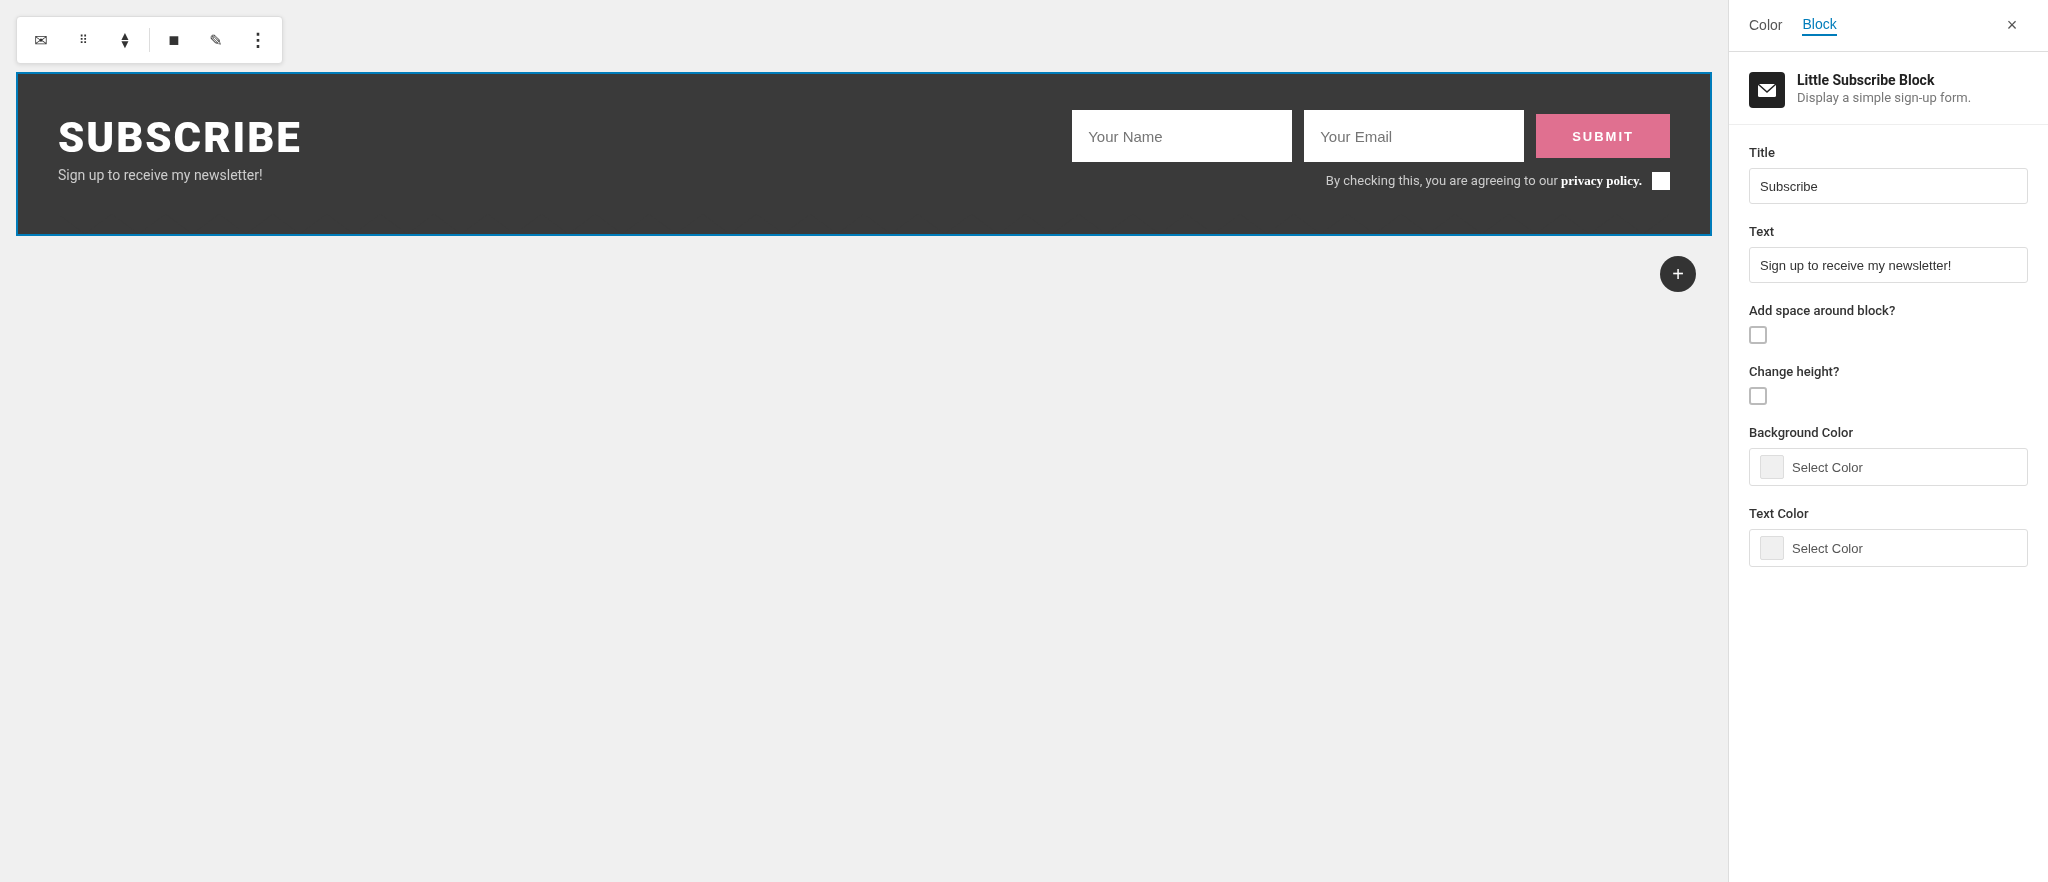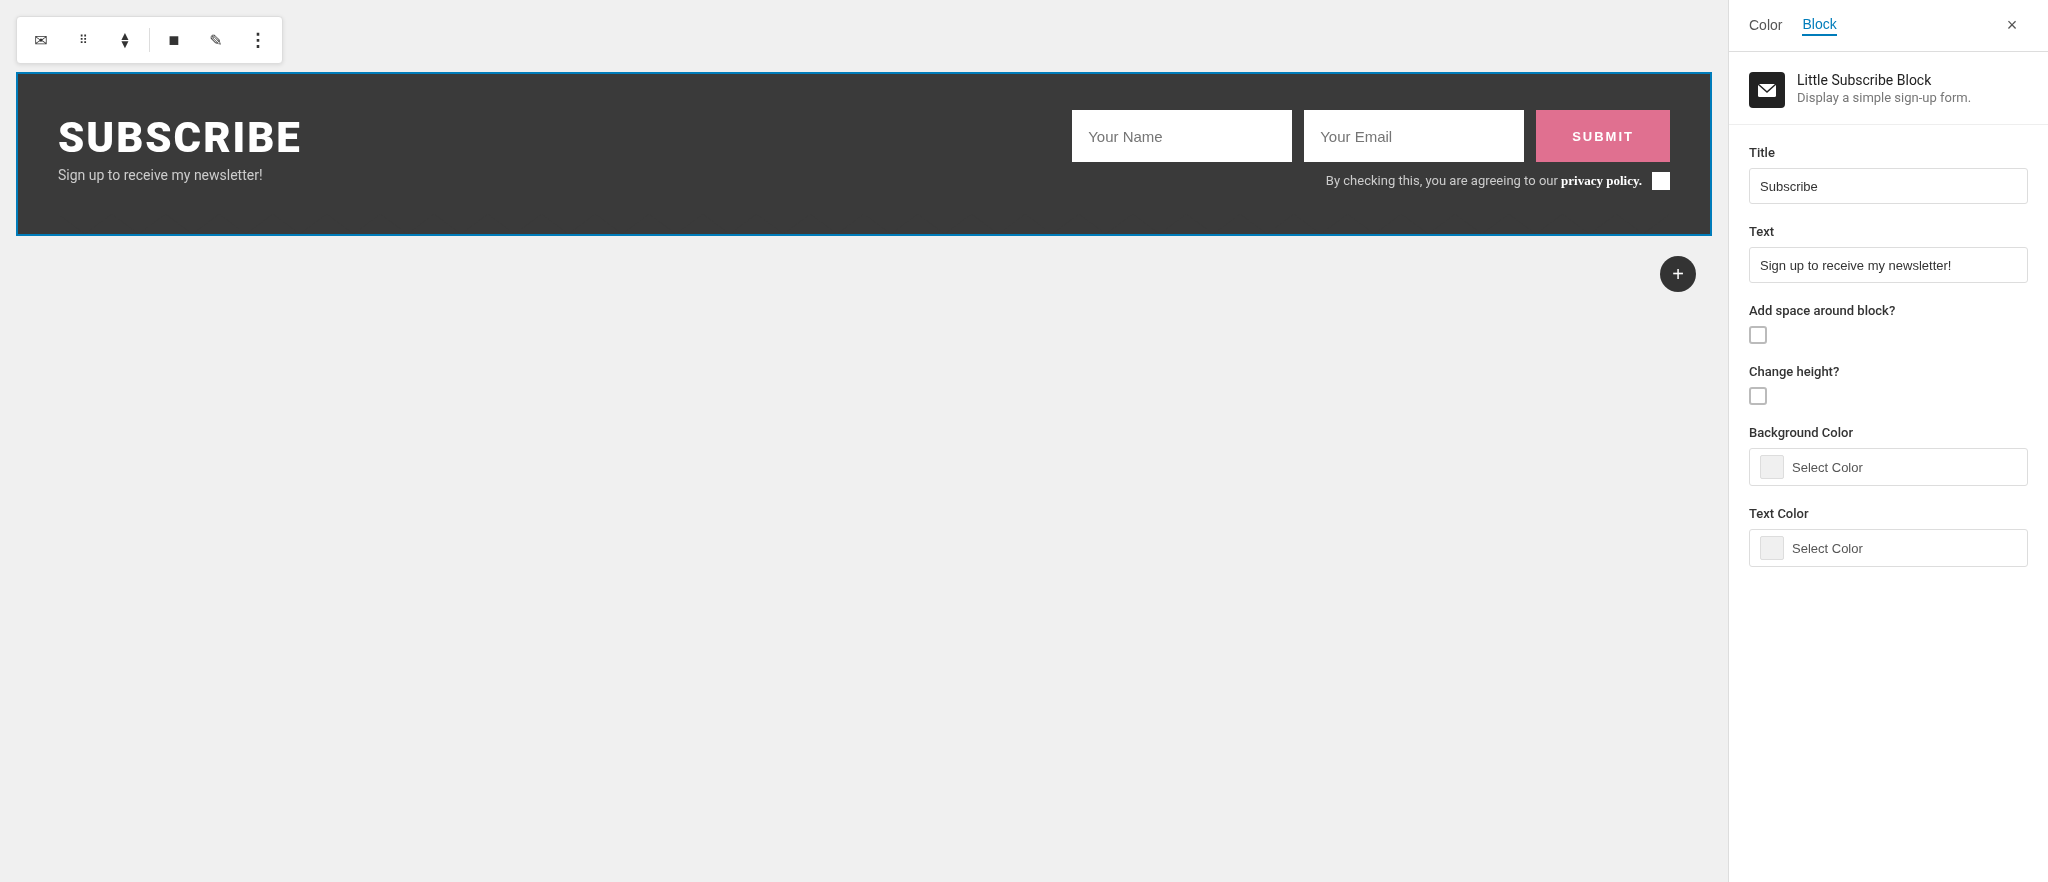--- a/index.html
+++ b/index.html
@@ -120,21 +120,21 @@
       padding: 0 16px;
       border: none;
       background: #fff;
       font-size: 15px;
       color: #ef4444;
       width: 220px;
       outline: none;
     }
 
     .subscribe-submit {
-      height: 52px;
+      height: 44px;
       padding: 0 36px;
       background: #e07090;
       border: none;
       color: #fff;
       font-size: 13px;
       font-weight: 600;
       letter-spacing: 2px;
       text-transform: uppercase;
       cursor: pointer;
       white-space: nowrap;
@@ -262,21 +262,21 @@
       align-items: center;
       justify-content: center;
       flex-shrink: 0;
     }
 
     .block-icon svg { color: #fff; }
 
     .block-info-text {}
     .block-name {
       font-size: 14px;
-      font-weight: 400;
+      font-weight: 700;
       color: #222;
     }
     .block-description {
       font-size: 13px;
       color: #777;
       margin-top: 2px;
     }
 
     
     .sidebar-fields {

